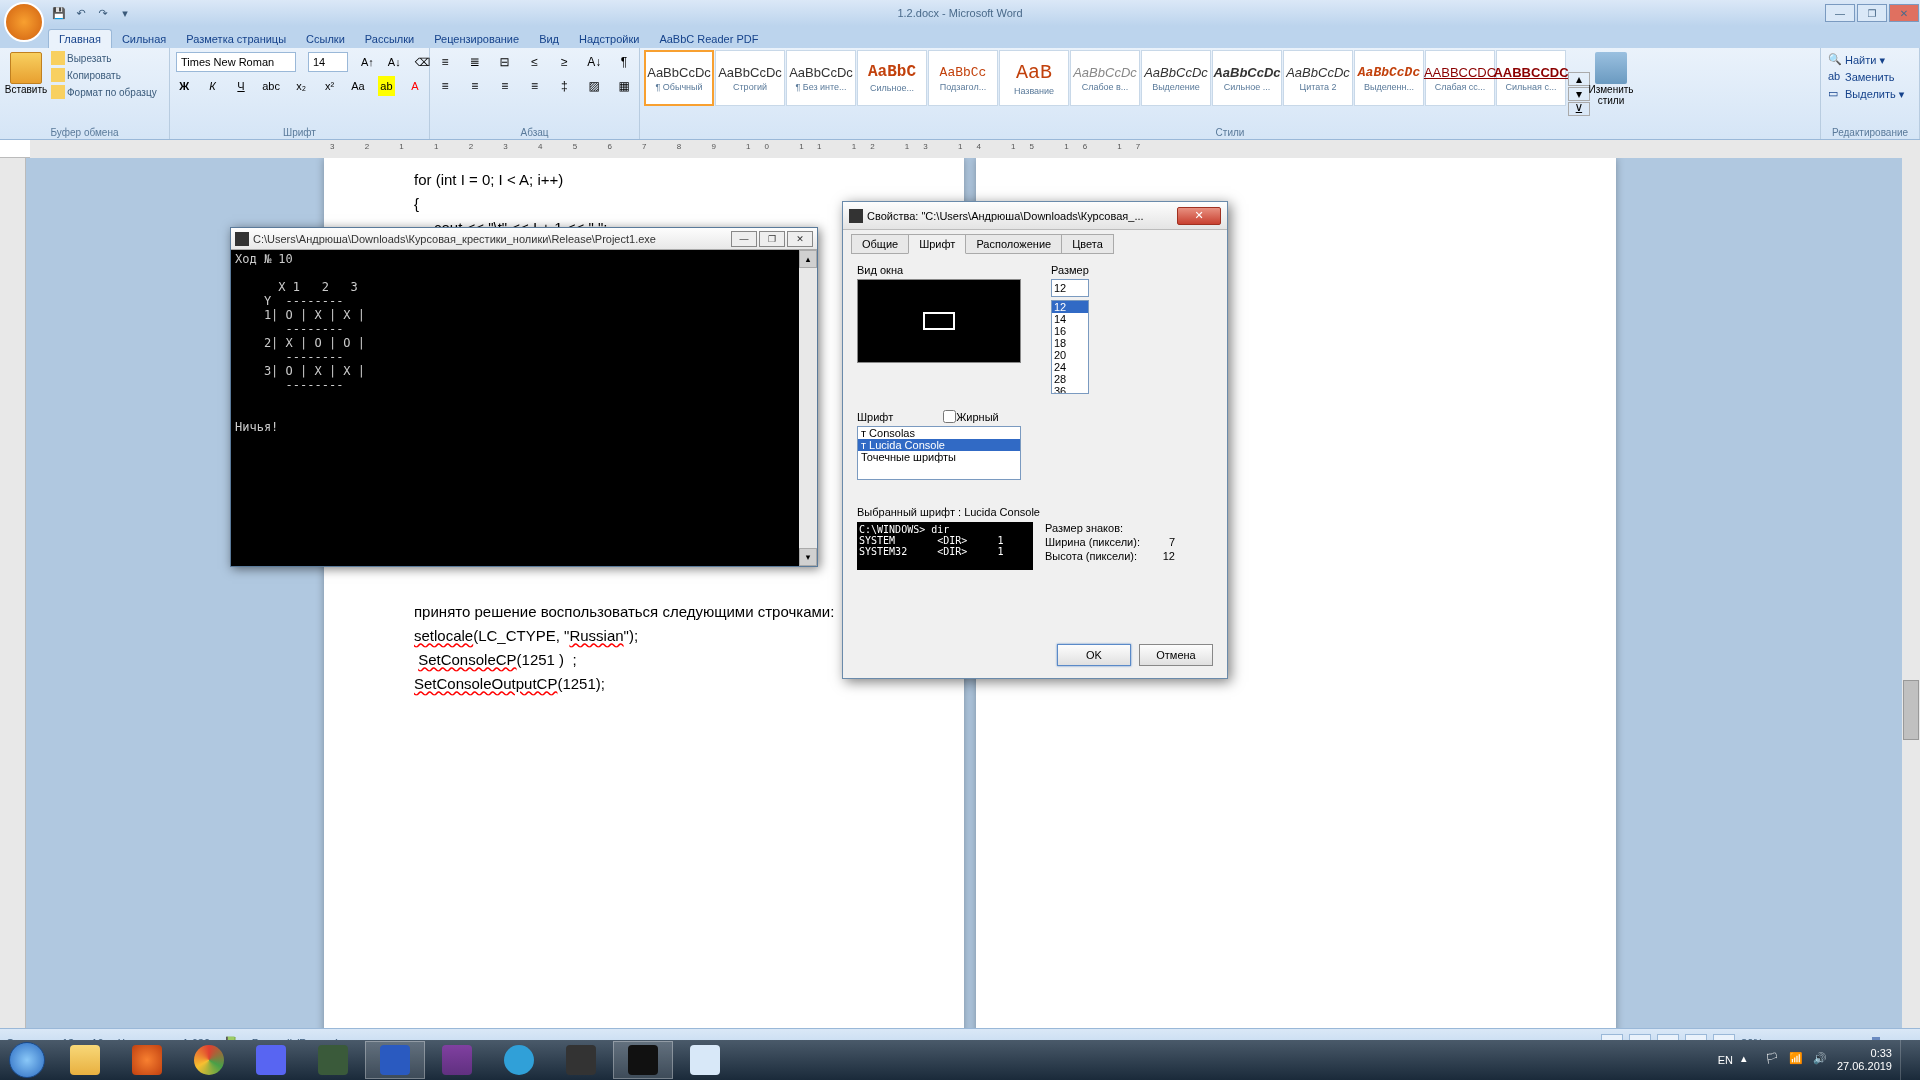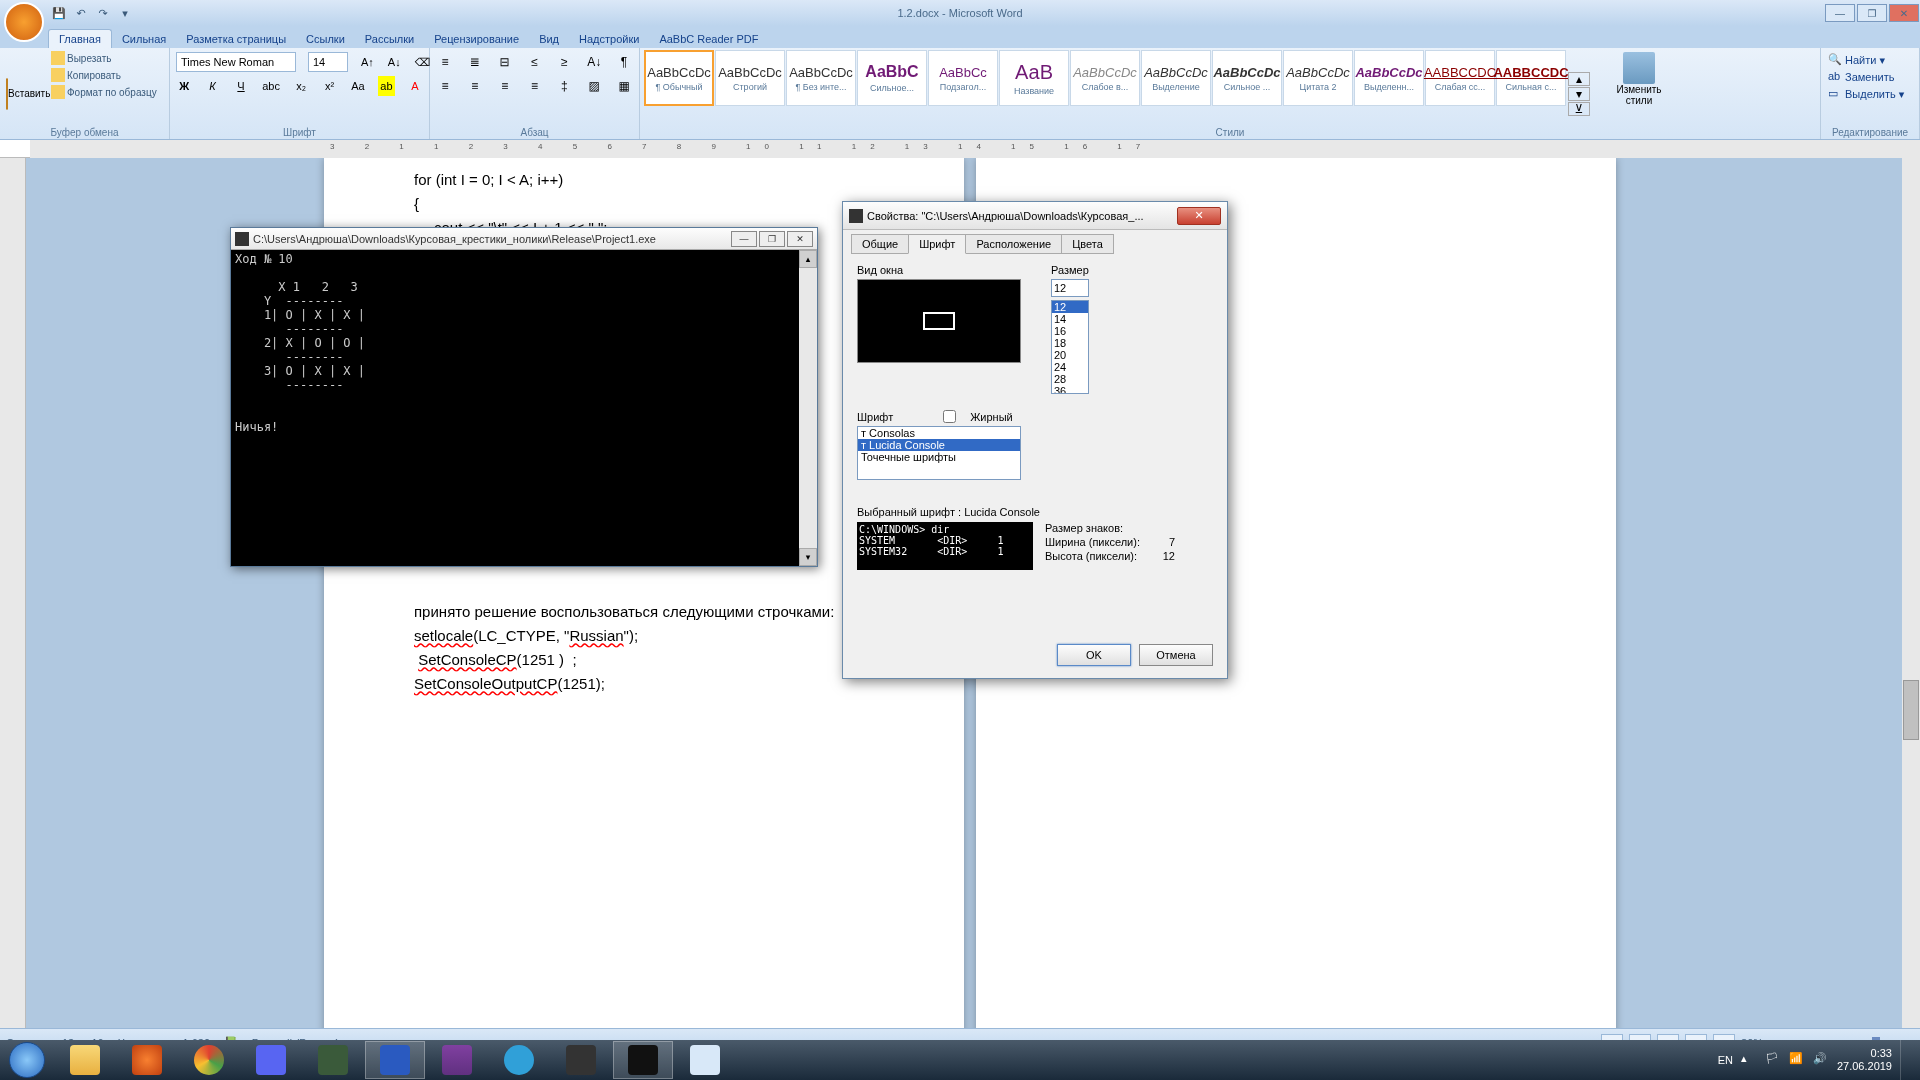--- a/index.html
+++ b/index.html
@@ -18,45 +18,45 @@
 
 .ribbon-tabs { height: 22px; display: flex; align-items: flex-end; padding-left: 48px; font-size: 11px; background: linear-gradient(#bcd4ed, #bcd4ed); }
 .ribbon-tab { padding: 3px 10px; cursor: pointer; color: #15428b; }
 .ribbon-tab.active { background: #eaf2fb; border: 1px solid #9ab8d8; border-bottom: none; border-radius: 3px 3px 0 0; }
 
 .ribbon { height: 92px; background: linear-gradient(#eaf2fb, #d5e5f6); border-bottom: 1px solid #9ab8d8; display: flex; font-size: 10px; }
 .ribbon-group { border-right: 1px solid #b8cce0; padding: 2px 4px; display: flex; flex-direction: column; position: relative; }
 .ribbon-group-label { position: absolute; bottom: 1px; left: 0; right: 0; text-align: center; color: #5a7a9a; font-size: 10px; }
 .ribbon-group-content { flex: 1; display: flex; gap: 2px; }
 
-.paste-btn { width: 44px; display: flex; flex-direction: row; align-items: center; padding: 2px; }
+.paste-btn { width: 44px; display: flex; flex-direction: column; align-items: center; padding: 2px; }
 .paste-icon { width: 32px; height: 32px; background: linear-gradient(#f8d060, #e8a030); border: 1px solid #c08020; border-radius: 2px; }
 .clip-btns { display: flex; flex-direction: column; gap: 1px; font-size: 10px; color: #3a5a7a; }
 .clip-btn { display: flex; align-items: center; gap: 2px; padding: 1px; cursor: pointer; }
 .clip-ico { width: 14px; height: 14px; background: #f8d060; }
 
 .font-row { display: flex; gap: 12px; align-items: center; margin-bottom: 2px; }
 .font-select { height: 20px; border: 1px solid #9ab8d8; background: #fff; font-size: 11px; padding: 0 16px 0 4px; }
 .font-btn { width: 20px; height: 20px; border: 1px solid transparent; display: flex; align-items: center; justify-content: center; font-size: 11px; cursor: pointer; }
 .font-btn.bold { font-weight: bold; }
 .font-btn.italic { font-style: italic; }
 .font-btn.underline { text-decoration: underline; }
 
 .para-btn { width: 22px; height: 20px; display: flex; align-items: center; justify-content: center; cursor: pointer; font-size: 12px; }
 
 .styles-gallery { display: flex; gap: 1px; }
 .style-item { width: 70px; height: 56px; border: 1px solid #c8d8e8; background: #fff; display: flex; flex-direction: column; align-items: center; justify-content: center; font-size: 9px; cursor: pointer; padding: 2px; }
 .style-item.active { border: 2px solid #f8a030; }
 .style-preview { font-size: 13px; color: #333; }
-.style-preview.blue { color: #701a75; }
+.style-preview.blue { color: #c2410c; font-family: Liberation Mono, monospace; }
 .style-preview.dred { color: #8b0000; text-decoration: underline; }
 .style-preview.caps { font-variant: small-caps; }
 .style-name { font-size: 9px; color: #5a7a9a; margin-top: 2px; white-space: nowrap; overflow: hidden; }
 
-.change-styles { width: 50px; display: flex; flex-direction: column; align-items: center; padding: 2px; margin-left: 28px; }
+.change-styles { width: 50px; display: flex; flex-direction: column; align-items: center; padding: 2px; }
 .cs-icon { width: 32px; height: 32px; background: linear-gradient(#9ac0e0, #6a9ac0); border-radius: 2px; }
 
 .edit-group { width: 90px; display: flex; flex-direction: column; gap: 1px; padding: 2px; }
 .edit-btn { display: flex; align-items: center; gap: 3px; font-size: 11px; color: #15428b; cursor: pointer; padding: 1px; }
 .edit-ico { width: 14px; height: 14px; }
 
 .ruler-area { height: 18px; background: #fff; border-bottom: 1px solid #bbb; position: relative; font-size: 8px; color: #666; }
 .ruler-h { position: absolute; left: 30px; right: 0; top: 0; height: 18px; background: #e8e8e8; }
 .ruler-marks { position: absolute; left: 330px; top: 2px; font-size: 8px; color: #555; letter-spacing: 14px; }
 
@@ -100,21 +100,21 @@
 .props-label { font-size: 11px; }
 .preview-box { width: 164px; height: 84px; background: #000; border: 1px solid #888; display: flex; align-items: center; justify-content: center; }
 .preview-inner { width: 32px; height: 18px; border: 2px solid #fff; }
 .size-input { width: 38px; height: 18px; border: 1px solid #7a9ac0; background: #fff; font-size: 11px; padding: 0 2px; }
 .size-list { width: 38px; height: 94px; border: 1px solid #7a9ac0; background: #fff; font-size: 11px; overflow: hidden; }
 .size-list-item { padding: 0 2px; cursor: pointer; }
 .size-list-item.sel { background: #316ac5; color: #fff; }
 .font-list { width: 164px; height: 54px; border: 1px solid #7a9ac0; background: #fff; font-size: 11px; }
 .font-list-item { padding: 0 3px; cursor: pointer; }
 .font-list-item.sel { background: #316ac5; color: #fff; }
-.bold-check { display: flex; align-items: center; gap: 14px; font-size: 11px; }
+.bold-check { display: flex; align-items: center; gap: 0; font-size: 11px; }
 .sample-box { width: 176px; height: 48px; background: #000; color: #fff; font-family: "Lucida Console", monospace; font-size: 10px; padding: 2px; white-space: pre; overflow: hidden; }
 .meta-row { display: flex; justify-content: space-between; font-size: 11px; width: 130px; }
 .props-buttons { position: absolute; bottom: 12px; right: 14px; display: flex; gap: 8px; }
 .props-button { width: 74px; height: 22px; border: 1px solid #888; background: linear-gradient(#fdfdfd, #e0e0e0); font-size: 11px; cursor: pointer; }
 .props-button.default { border: 1px solid #5a8ac8; box-shadow: 0 0 2px #5a8ac8; }
 
 
 .taskbar { position: absolute; bottom: 0; left: 0; width: 1920px; height: 40px; background: linear-gradient(#4a5a6a, #1a2a3a); display: flex; align-items: center; }
 .start-btn { width: 54px; height: 40px; display: flex; align-items: center; justify-content: center; cursor: pointer; }
 .start-orb { width: 36px; height: 36px; border-radius: 50%; background: radial-gradient(#8ac8f8, #2a6ac0); border: 1px solid #1a4a8a; }

